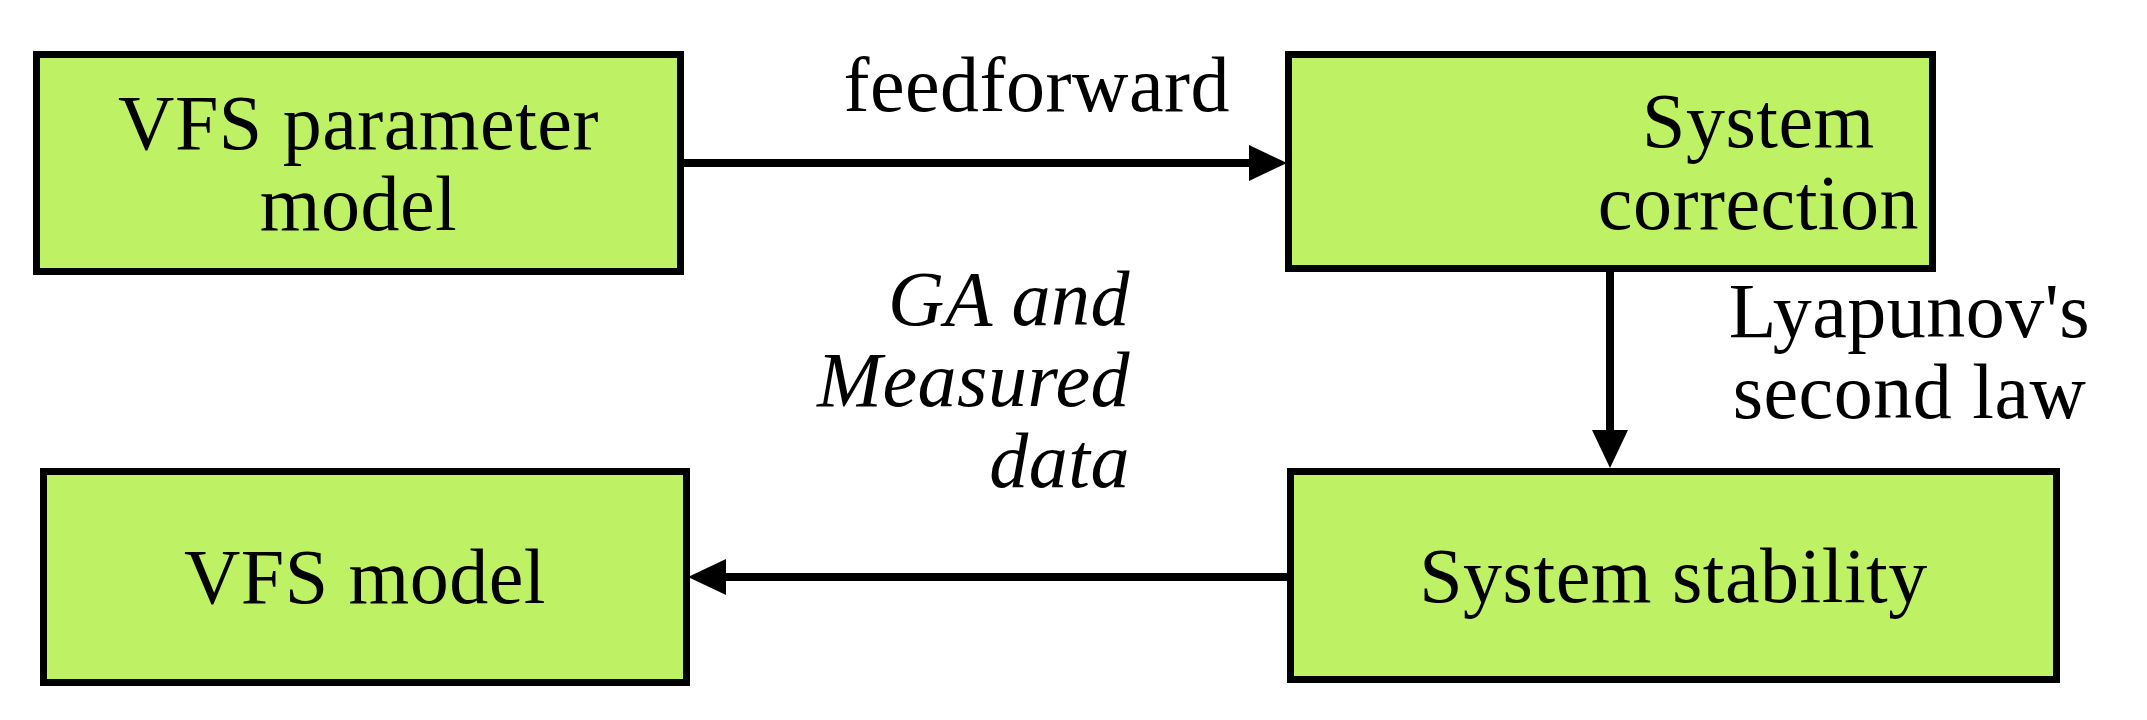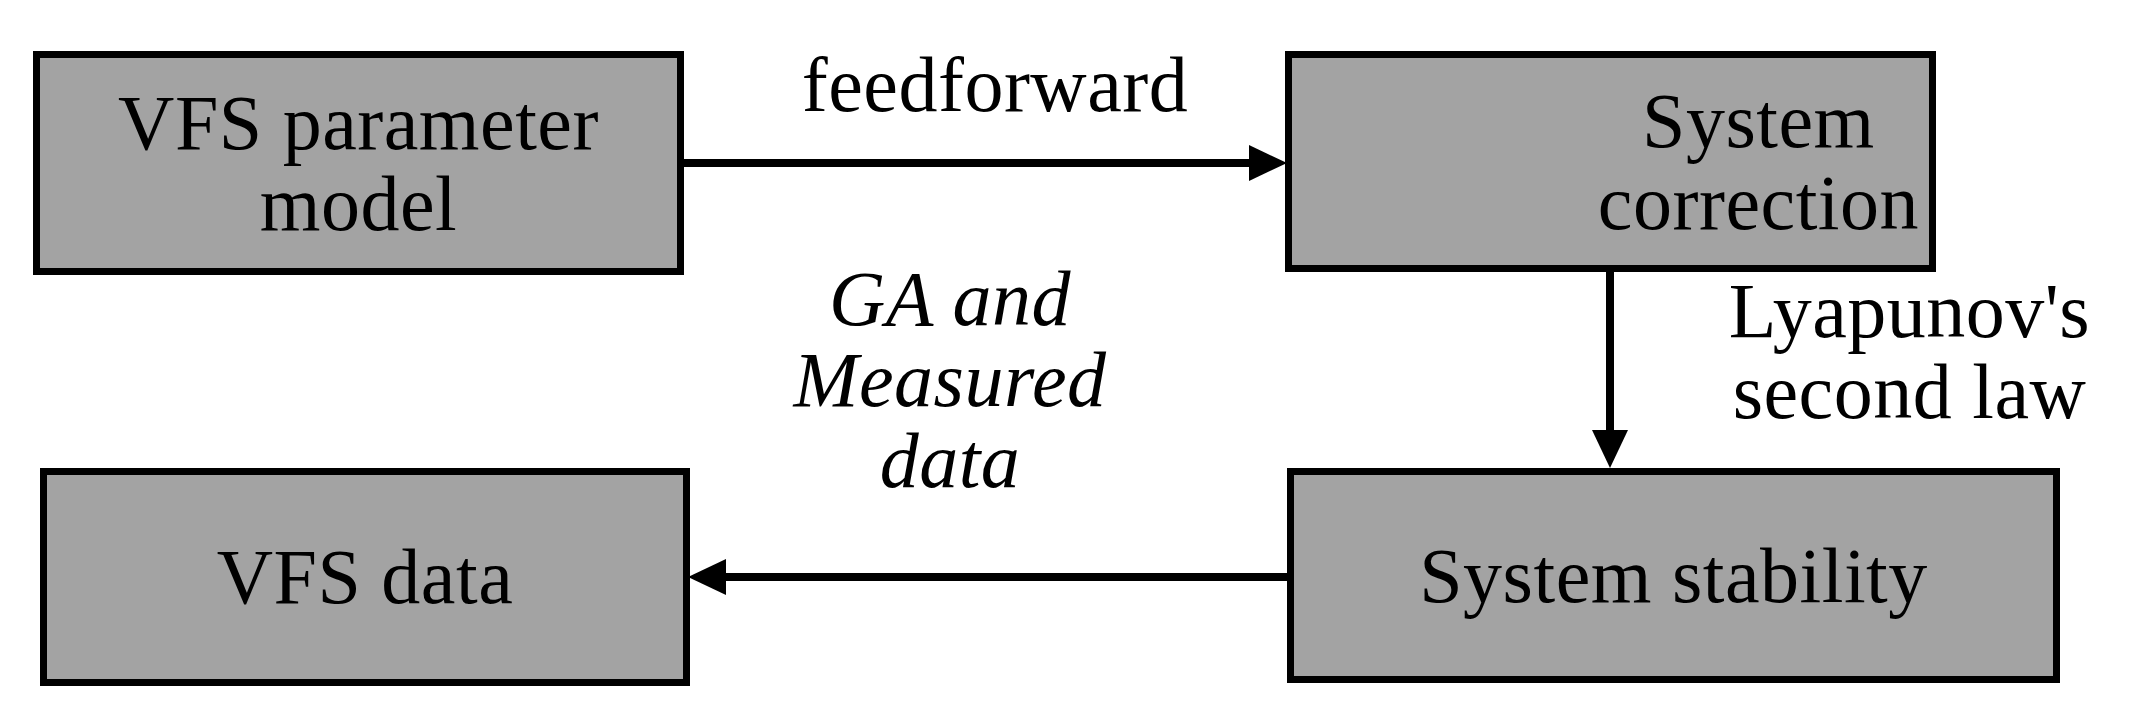--- a/index.html
+++ b/index.html
@@ -15,21 +15,21 @@
     overflow: hidden;
     font-family: "Liberation Serif", "DejaVu Serif", serif;
     color: #000000;
   }
 
   
   .node-box {
     position: absolute;
     box-sizing: border-box;
     border: 7px solid #000000;
-    background: #a3a3a3;
+    background: #bef264;
     display: flex;
     align-items: center;
     justify-content: center;
     text-align: center;
     line-height: 1.04;
     font-size: 78px;
     letter-spacing: 0.5px;
   }
   .node-box .node-label {
     display: block;
@@ -51,21 +51,21 @@
   #box-system-stability {
     left: 1287px; top: 468px;
     width: 773px; height: 215px;
   }
 
   
   .edge-label {
     position: absolute;
     font-size: 78px;
     line-height: 1.04;
-    text-align: center;
+    text-align: right;
     white-space: nowrap;
     letter-spacing: 0.5px;
   }
   #label-feedforward {
     left: 760px; top: 44px;
     width: 470px;
   }
   #label-ga-measured-data {
     left: 770px; top: 258px;
     width: 360px;
@@ -129,21 +129,21 @@
 
   <div class="node-box" id="box-vfs-parameter-model">
     <span class="node-label">VFS parameter<br>model</span>
   </div>
 
   <div class="node-box" id="box-system-correction">
     <span class="node-label">System<br>correction</span>
   </div>
 
   <div class="node-box" id="box-vfs-model">
-    <span class="node-label">VFS data</span>
+    <span class="node-label">VFS model</span>
   </div>
 
   <div class="node-box" id="box-system-stability">
     <span class="node-label">System stability</span>
   </div>
 
   <div class="arrow-line-h" id="arrow-feedforward-line"></div>
   <div class="arrow-head right" id="arrow-feedforward-head"></div>
   <div class="edge-label" id="label-feedforward">feedforward</div>
 

